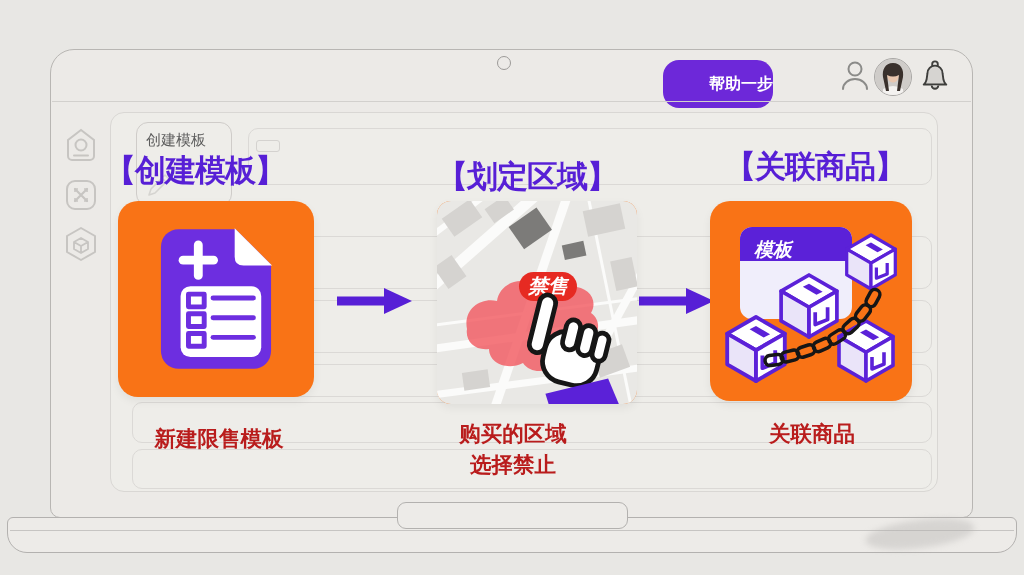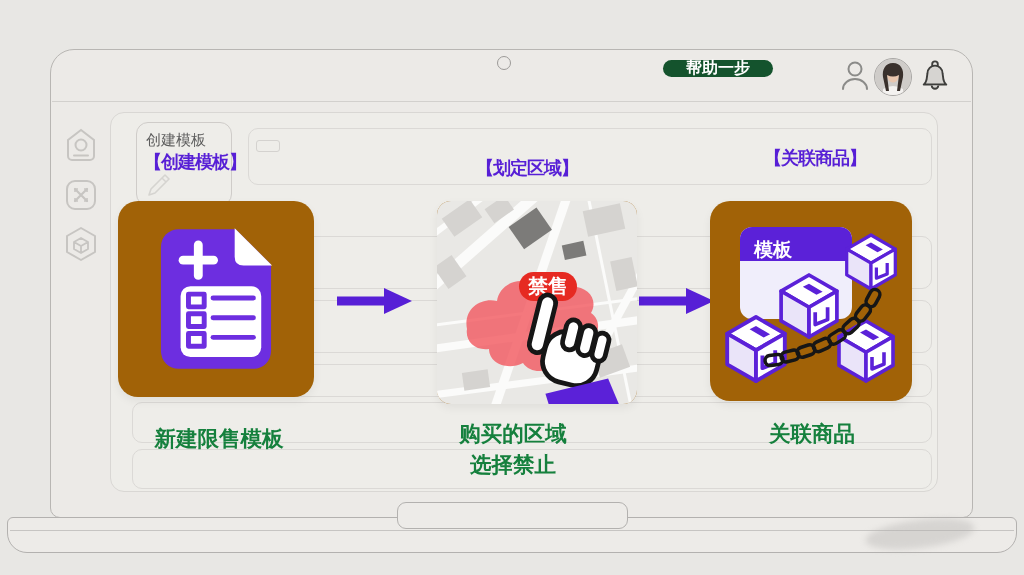--- a/index.html
+++ b/index.html
@@ -18,54 +18,54 @@
     background:#edebe8; border:1.5px solid #b3b1af;
     border-radius:6px 6px 20px 20px; }
   #base-line { left:10px; top:530px; width:1004px; height:1px; background:#c6c4c2; }
   #hinge-notch { left:397px; top:502px; width:231px; height:27px;
     background:#edebe8; border:1.5px solid #b3b1af; border-radius:9px; }
   #smudge { left:865px; top:520px; width:110px; height:28px; background:#b2b0ae;
     opacity:.38; border-radius:50%; filter:blur(3px); transform:rotate(-7deg); }
 
   
   #top-sep { left:52px; top:101px; width:919px; height:1px; background:#d2d0cd; }
-  #help-button { left:663px; top:60px; width:110px; height:17px; border-radius:16px;
-    background:#14532d; color:#fff; font-weight:bold; font-size:16px;
-    display:flex; align-items:center; justify-content:center; border:none; cursor:pointer; }
+  #help-button { left:663px; top:60px; width:110px; height:48px; border-radius:16px;
+    background:#6d28d9; color:#fff; font-weight:bold; font-size:16px;
+    display:flex; align-items:center; justify-content:flex-end; border:none; cursor:pointer; }
   .topicon { top:60px; width:30px; height:32px; }
   #avatar { left:874px; top:58px; width:38px; height:38px; border-radius:50%;
     overflow:hidden; border:1.5px solid #a9a7a5; background:#d9d7d4; }
 
   
   .side-icon { left:64px; width:34px; height:36px; }
 
   
   #panel { left:110px; top:112px; width:828px; height:380px;
     background:#eeede9; border:1px solid #d9d7d4; border-radius:14px; }
   .wf { border:1px solid #dbd9d6; border-radius:10px; background:transparent; }
   .wf-mini { left:256px; top:140px; width:24px; height:12px;
     border:1px solid #d4d2cf; border-radius:3px; }
   #help-tab { left:136px; top:122px; width:96px; height:84px;
     border:1.5px solid #cfccc9; border-radius:12px; background:#eeede9; }
   #help-tab-label { left:146px; top:131px; font-size:15px; color:#5c5c5c; }
   #pencil-sketch { left:146px; top:172px; width:26px; height:26px; opacity:.55; }
 
   
   .step-title { top:146px; width:180px; text-align:center; font-weight:bold;
-    font-size:18px; color:#571fd6; letter-spacing:-1px; }
-  .card { top:201px; background:#a16207; border-radius:20px;
-    box-shadow:0 4px 10px rgba(0,0,0,.06); overflow:hidden; }
+    font-size:31px; color:#571fd6; letter-spacing:-1px; }
+  .card { top:201px; background:#f97316; border-radius:20px;
+    box-shadow:0 4px 10px rgba(0,0,0,.06); overflow:hidden;font-style:italic; }
   #card-1 { left:118px; width:196px; height:196px;
     display:flex; align-items:center; justify-content:center; }
   #card-2 { left:437px; width:200px; height:203px; border-radius:14px; }
   #card-3 { left:710px; width:202px; height:200px; }
   .arrow { top:286px; width:80px; height:30px; }
   #arrow-1 { left:334px; } #arrow-2 { left:636px; }
   .caption { top:419px; text-align:center; font-weight:bold; font-size:21.5px;
-    color:#15803d; line-height:31px; }
+    color:#b91c1c; line-height:31px; }
   #caption-1 { left:119px; width:200px; top:424px; }
   #caption-2 { left:413px; width:200px; }
   #caption-3 { left:711px; width:202px; }
 </style>
 </head>
 <body>
 
 <div class="abs" id="laptop-screen"></div>
 <div class="abs" id="camera"></div>
 

